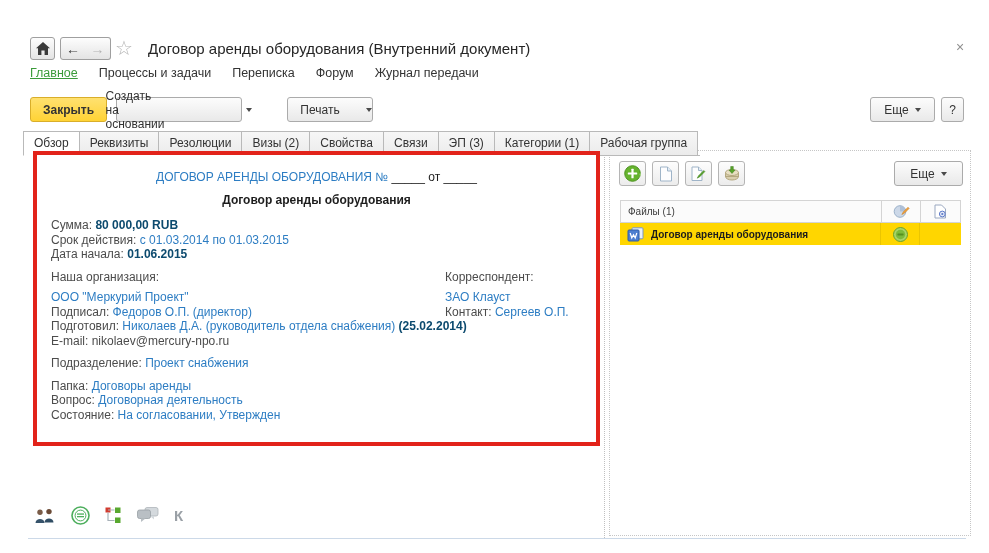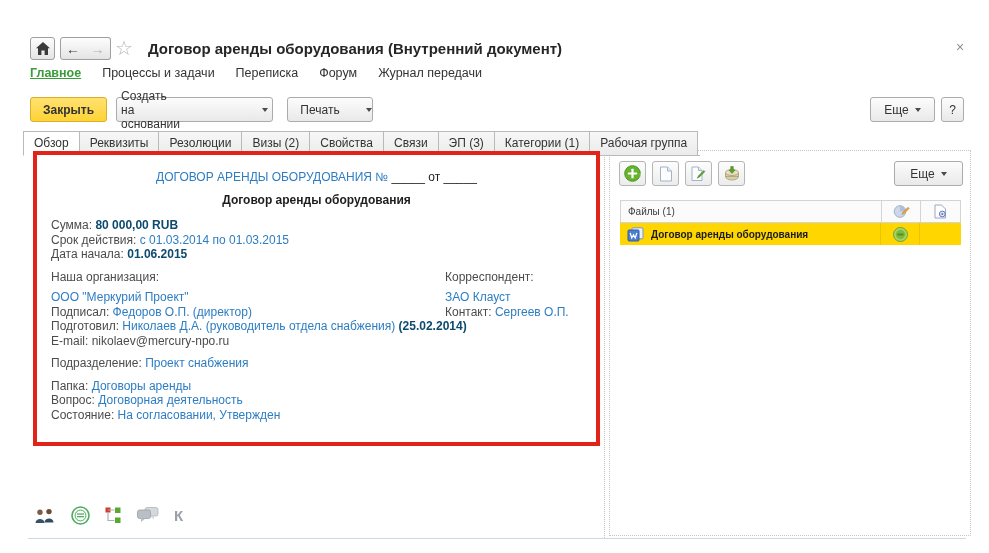--- a/index.html
+++ b/index.html
@@ -12,40 +12,40 @@
     position:absolute; display:flex; align-items:center; justify-content:center;
     border:1px solid #9f9f9f; border-radius:3px;
     background:linear-gradient(#fdfdfd,#e4e4e4); cursor:pointer;
   }
   .home-btn { left:30px; top:37px; width:25px; height:23px; }
   .nav-back { left:60px; top:37px; width:26px; height:23px; border-radius:3px 0 0 3px; }
   .nav-fwd  { left:85px; top:37px; width:26px; height:23px; border-radius:0 3px 3px 0; border-left:none; color:#b0b0b0; }
   .nav-back span { color:#3c3c3c; font-size:14px; line-height:1; }
   .nav-fwd span  { color:#b3b3b3; font-size:14px; line-height:1; }
   .fav-star { position:absolute; left:115px; top:36px; font-size:20px; color:#b5b5b5; cursor:pointer; }
-  .win-title { position:absolute; left:148px; top:40px; font-size:15px; font-weight:bold; color:#262626; }
+  .win-title { position:absolute; left:148px; top:40px; font-size:15px; font-weight:normal; color:#262626; }
   .win-close { position:absolute; left:956px; top:39px; font-size:14px; color:#8f8f8f; cursor:pointer; }
 
   
   .menubar { position:absolute; left:30px; top:66px; display:flex; gap:21px; font-size:12.5px; }
   .menubar .mitem { color:#333; cursor:pointer; }
-  .menubar .mitem.active { color:var(--menu-green,#3a9b3a); font-weight:bold; text-decoration:underline; }
+  .menubar .mitem.active { color:var(--menu-green,#3a9b3a); font-weight:normal; text-decoration:underline; }
 
   
   .cmd-btn {
     position:absolute; top:97px; height:25px; display:flex; align-items:center; justify-content:center;
     border:1px solid #ababab; border-radius:3px; background:linear-gradient(#fcfcfc,#e9e9e9);
     font-size:12px; color:#333; cursor:pointer; gap:6px; padding:0 8px;
   }
   .btn-close-doc {
     left:30px; width:77px; font-weight:bold;
     background:linear-gradient(#ffe170,var(--btn-yellow,#ffd335));
     border-color:#d9ae2a;
   }
-  .btn-create { left:116px; width:157px;gap:40px; }
+  .btn-create { left:116px; width:126px;gap:40px; }
   .btn-print  { left:287px; width:86px;gap:12px; }
   .btn-more-top { left:870px; width:65px; }
   .btn-help   { left:941px; width:23px; padding:0; }
   .split-sep { width:1px; height:17px; background:#b9b9b9; margin:0 1px; }
   .caret { width:0; height:0; border-left:3.5px solid transparent; border-right:3.5px solid transparent; border-top:4px solid #4a4a4a; display:inline-block; }
 
   
   .tabstrip { position:absolute; left:23px; top:131px; display:flex; align-items:flex-end; z-index:1; }
   .tabstrip::after { content:""; position:absolute; left:0; right:-2px; bottom:0; border-bottom:1px solid #b9b9b9; z-index:0; }
   .tab {

